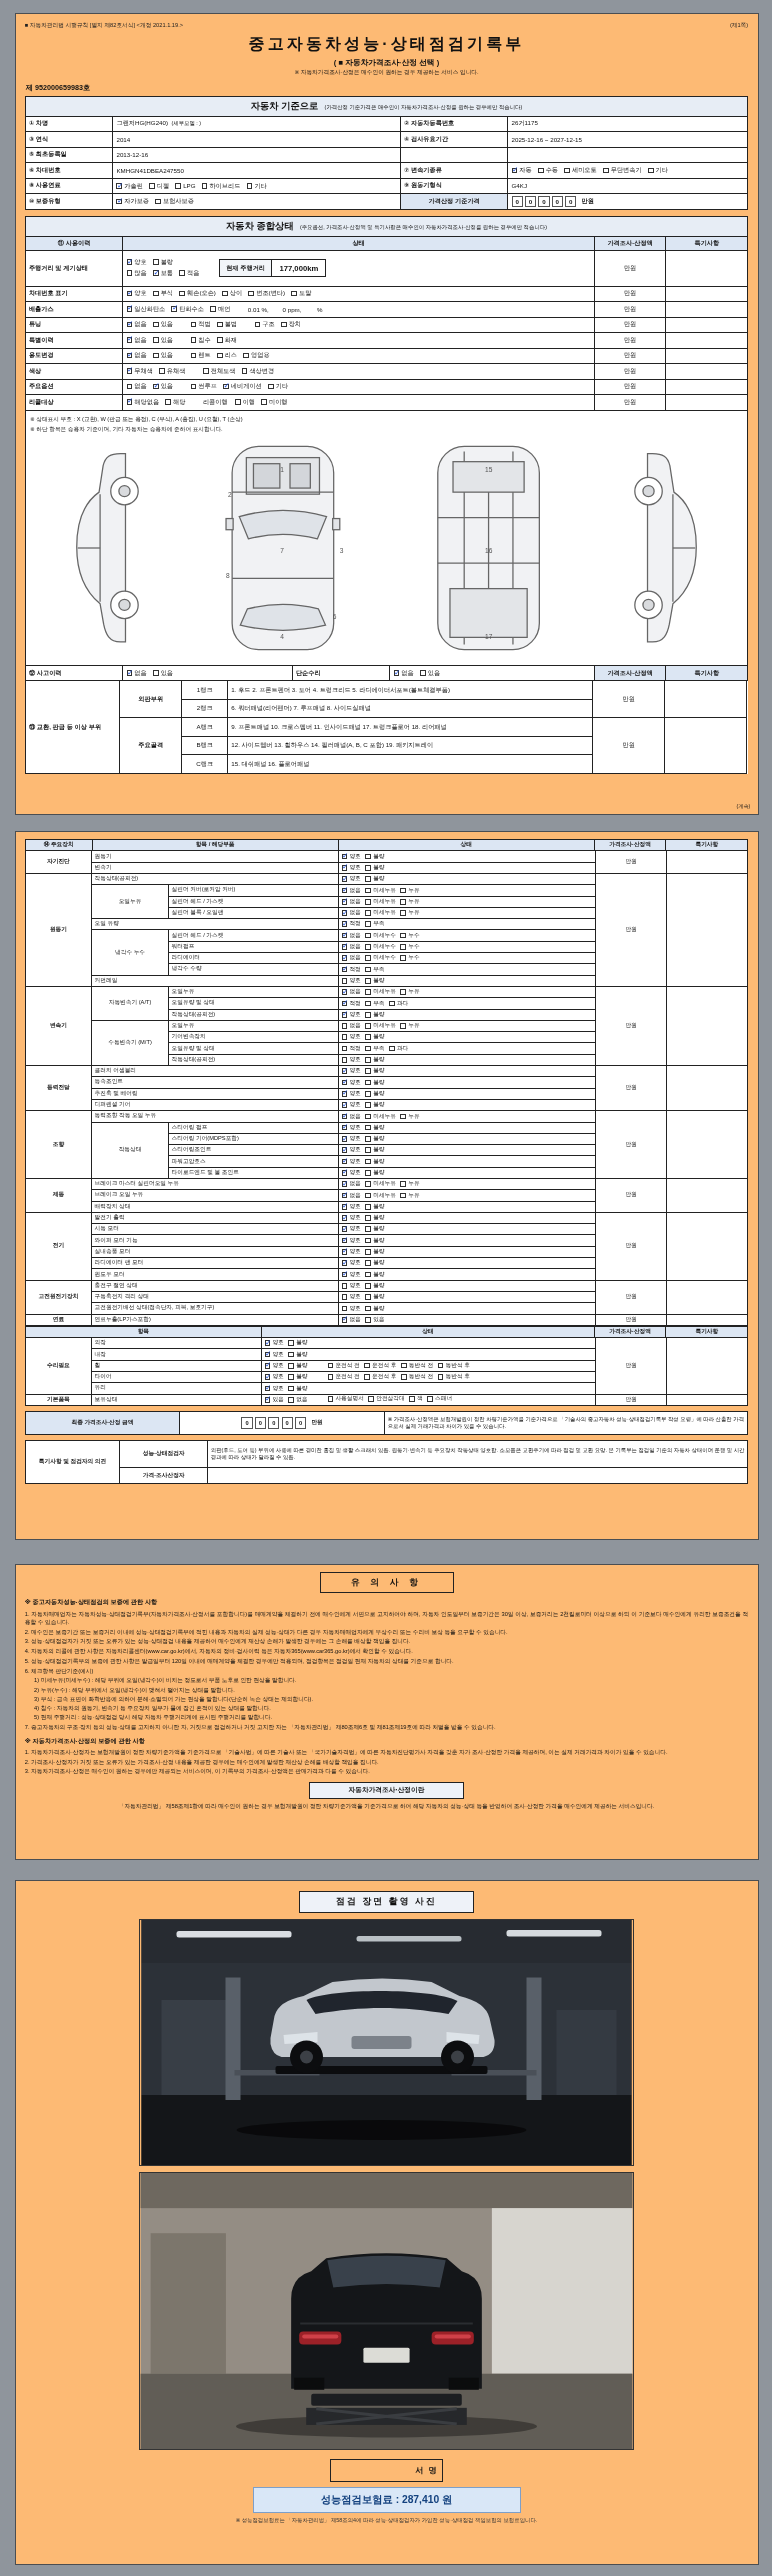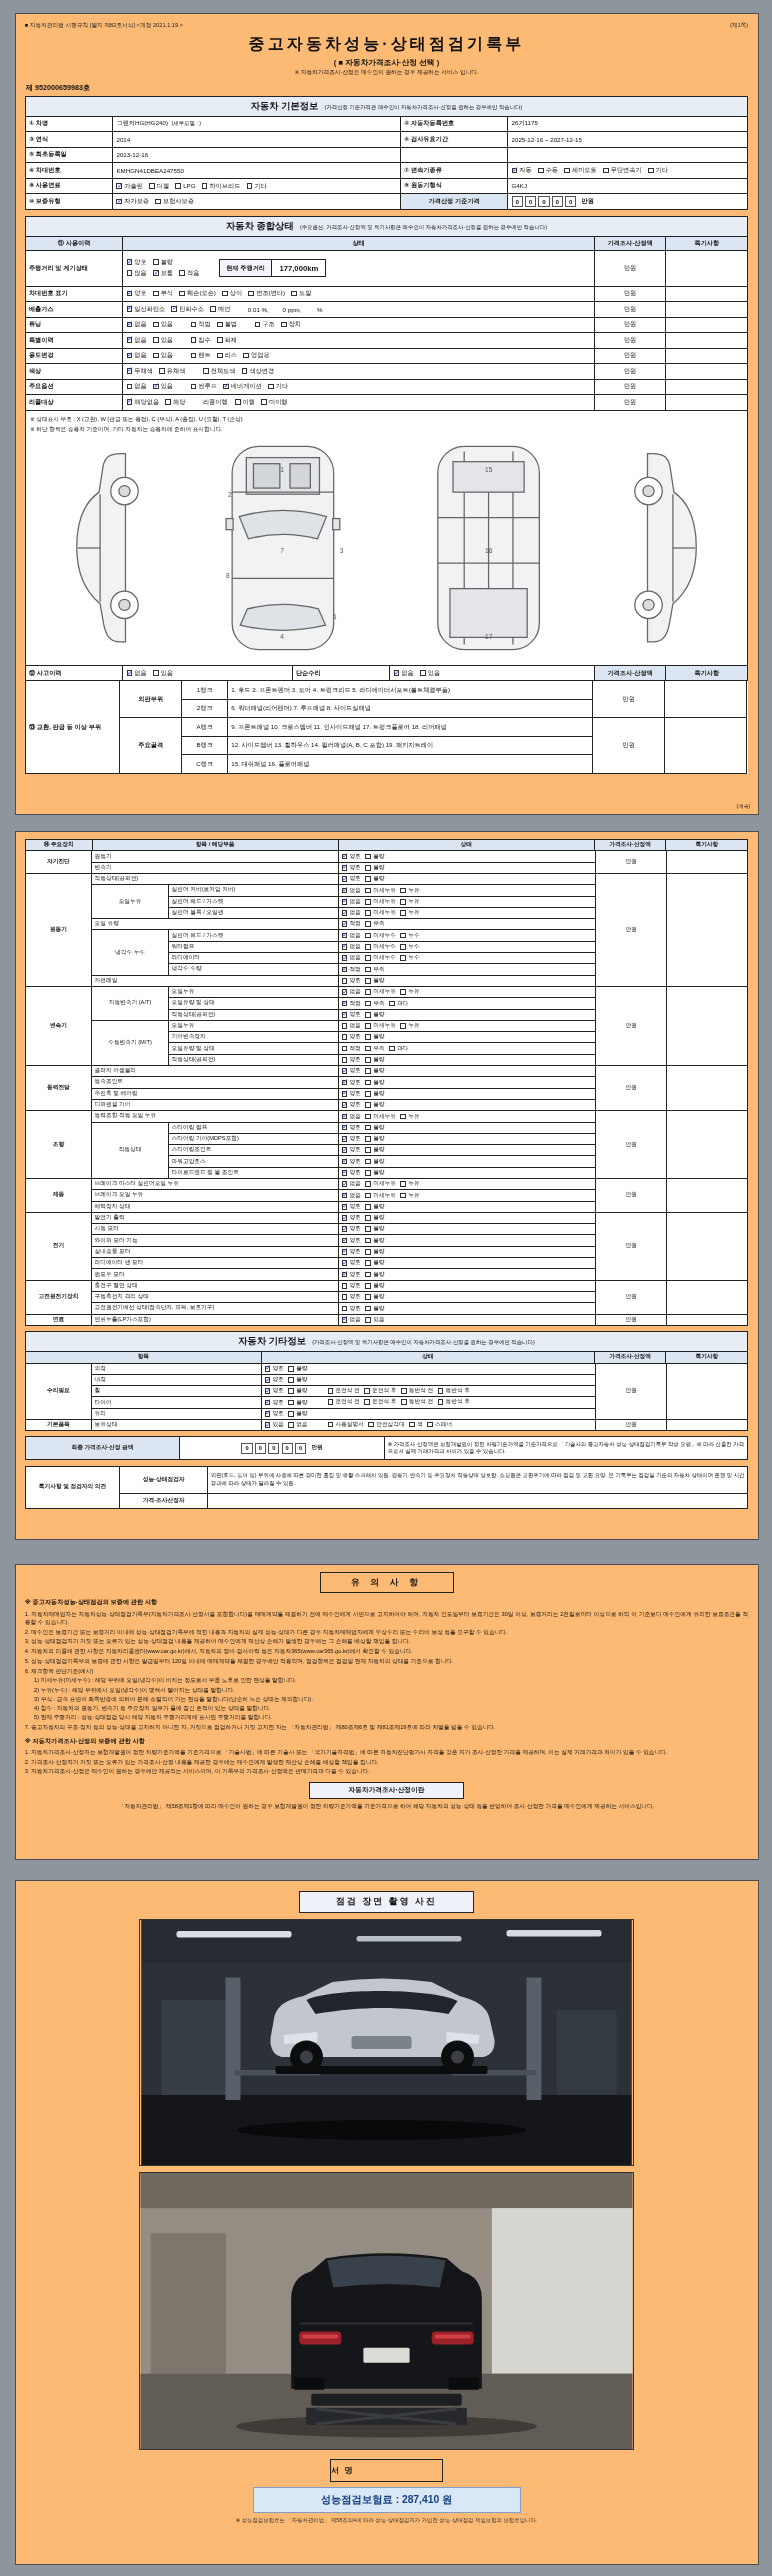--- a/index.html
+++ b/index.html
@@ -50,40 +50,40 @@
   .p2 .cb{margin-right:4.6px}
 
   .noticebox{border:0.5px solid #222;width:134px;margin:0 auto;text-align:center;font-weight:bold;font-size:8.8px;letter-spacing:4.1px;padding:3.6px 0}
   .ntitle{font-weight:bold;font-size:6.2px;margin:5.2px 0 2.1px}
   .nitem{font-size:5.7px;line-height:1.45;margin:1.5px 0;text-align:justify}
   .nsub{font-size:5.7px;line-height:1.45;margin:1px 0 1px 9.3px}
   .defbox{border:0.8px solid #222;width:155px;margin:6.2px auto 3.1px;text-align:center;font-weight:bold;font-size:6.7px;padding:3.1px 0;background:#eef2f8}
 
   .phototitle{border:0.5px solid #222;width:175px;margin:2.1px auto 6.2px;text-align:center;font-weight:bold;font-size:8.8px;padding:4.1px 0;background:#eef2f8;letter-spacing:2.1px}
   .photo{display:block;margin:0 auto 6.2px;border:0.5px solid #333}
-  .signbox{border:0.8px solid #222;width:113px;margin:8.2px auto 5.2px;text-align:left;font-weight:bold;font-size:8.2px;padding:5.2px 0;letter-spacing:5.2px}
+  .signbox{border:0.8px solid #222;width:113px;margin:8.2px auto 5.2px;text-align:right;font-weight:bold;font-size:8.2px;padding:5.2px 0;letter-spacing:5.2px}
   .insurance{width:268px;margin:5.2px auto 3.1px;background:#d9e7f7;border:0.5px solid #7d9fc9;color:#14427f;font-weight:bold;font-size:10.3px;text-align:center;padding:5.2px 0}
   .footnote{text-align:center;font-size:5.4px;color:#333}
   .contnote{position:absolute;right:7.2px;bottom:4.1px;font-size:5.2px}
 </style>
 </head>
 <body>
 
 <div class="page p1">
   <div class="formnote">
     <span>■ 자동차관리법 시행규칙 [별지 제82호서식] &lt;개정 2021.1.19.&gt;</span>
     <span>(제1쪽)</span>
   </div>
   <div class="doc-title">중고자동차성능·상태점검기록부</div>
   <div class="doc-sub">( ■ 자동차가격조사·산정 선택 )</div>
   <div class="doc-sub-note">※ 자동차가격조사·산정은 매수인이 원하는 경우 제공하는 서비스 입니다.</div>
   <div class="doc-no">제 952000659983호</div>
 
   <div class="band">
-    <span>자동차 기본정보</span>
+    <span>자동차 기준으로</span>
     <span class="bnote">(가격산정 기준가격은 매수인이 자동차가격조사·산정을 원하는 경우에만 적습니다)</span>
   </div>
   <div class="tbl">
     <div class="tr">
       <div class="td lbl" style="width:88px">① 차명</div>
       <div class="td" style="width:289px">
         <span>그랜저HG(HG240)</span>&nbsp;&nbsp;
         <span class="small">(세부모델 :                )</span>
       </div>
       <div class="td lbl" style="width:108px">② 자동차등록번호</div>
@@ -1228,24 +1228,20 @@
                 </span>
               </div>
             </div>
           </div>
           <div class="td ctr" style="width: 72px;">만원</div>
           <div class="td" style="width: 82px;"></div>
         </div>
       </div>
   </div>
 
-  <div class="band" style="margin-top:5.2px">
-    <span>자동차 기타정보</span>
-    <span class="bnote">(가격조사·산정액 및 특기사항은 매수인이 자동차가격조사·산정을 원하는 경우에만 적습니다)</span>
-  </div>
   <div class="tbl">
     <div class="tr">
       <div class="td hdr" style="width:237px">항목</div>
       <div class="td hdr" style="width:334px">상태</div>
       <div class="td hdr" style="width:72px">가격조사·산정액</div>
       <div class="td hdr" style="width:82px">특기사항</div>
     </div>
     <div id="etc-body">
         <div class="dgroup">
           <div class="td lbl ctr" style="width: 67px;">수리필요</div>

